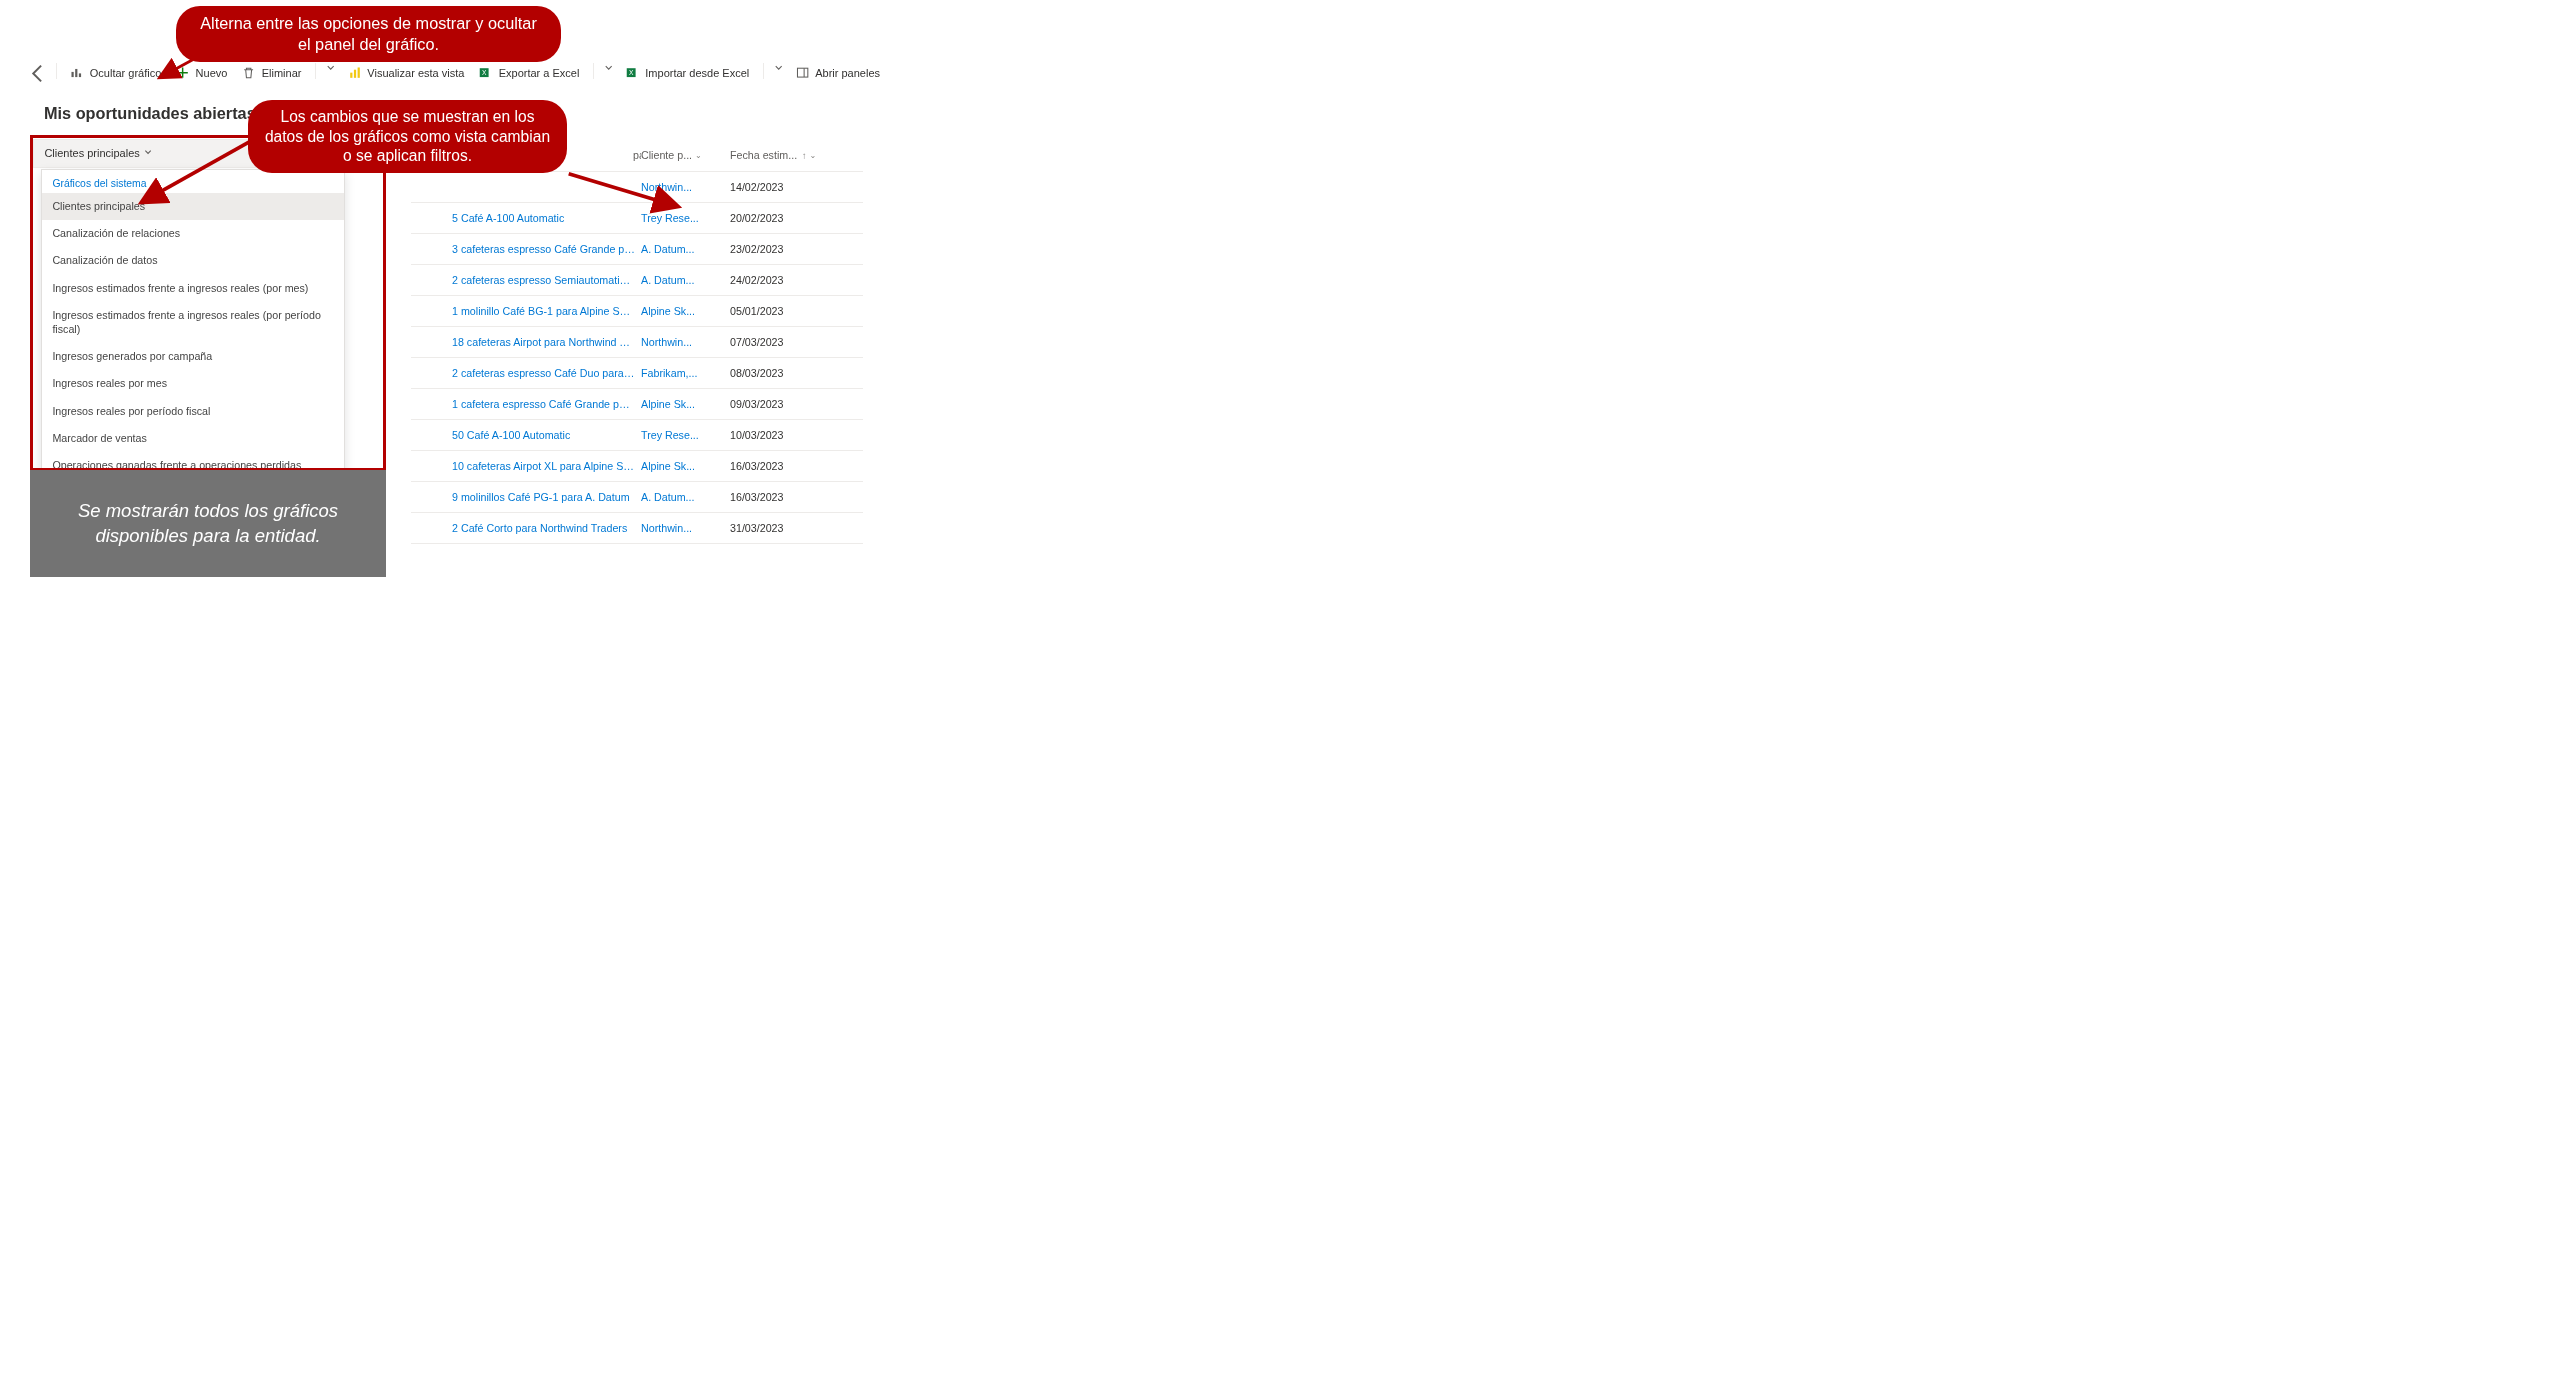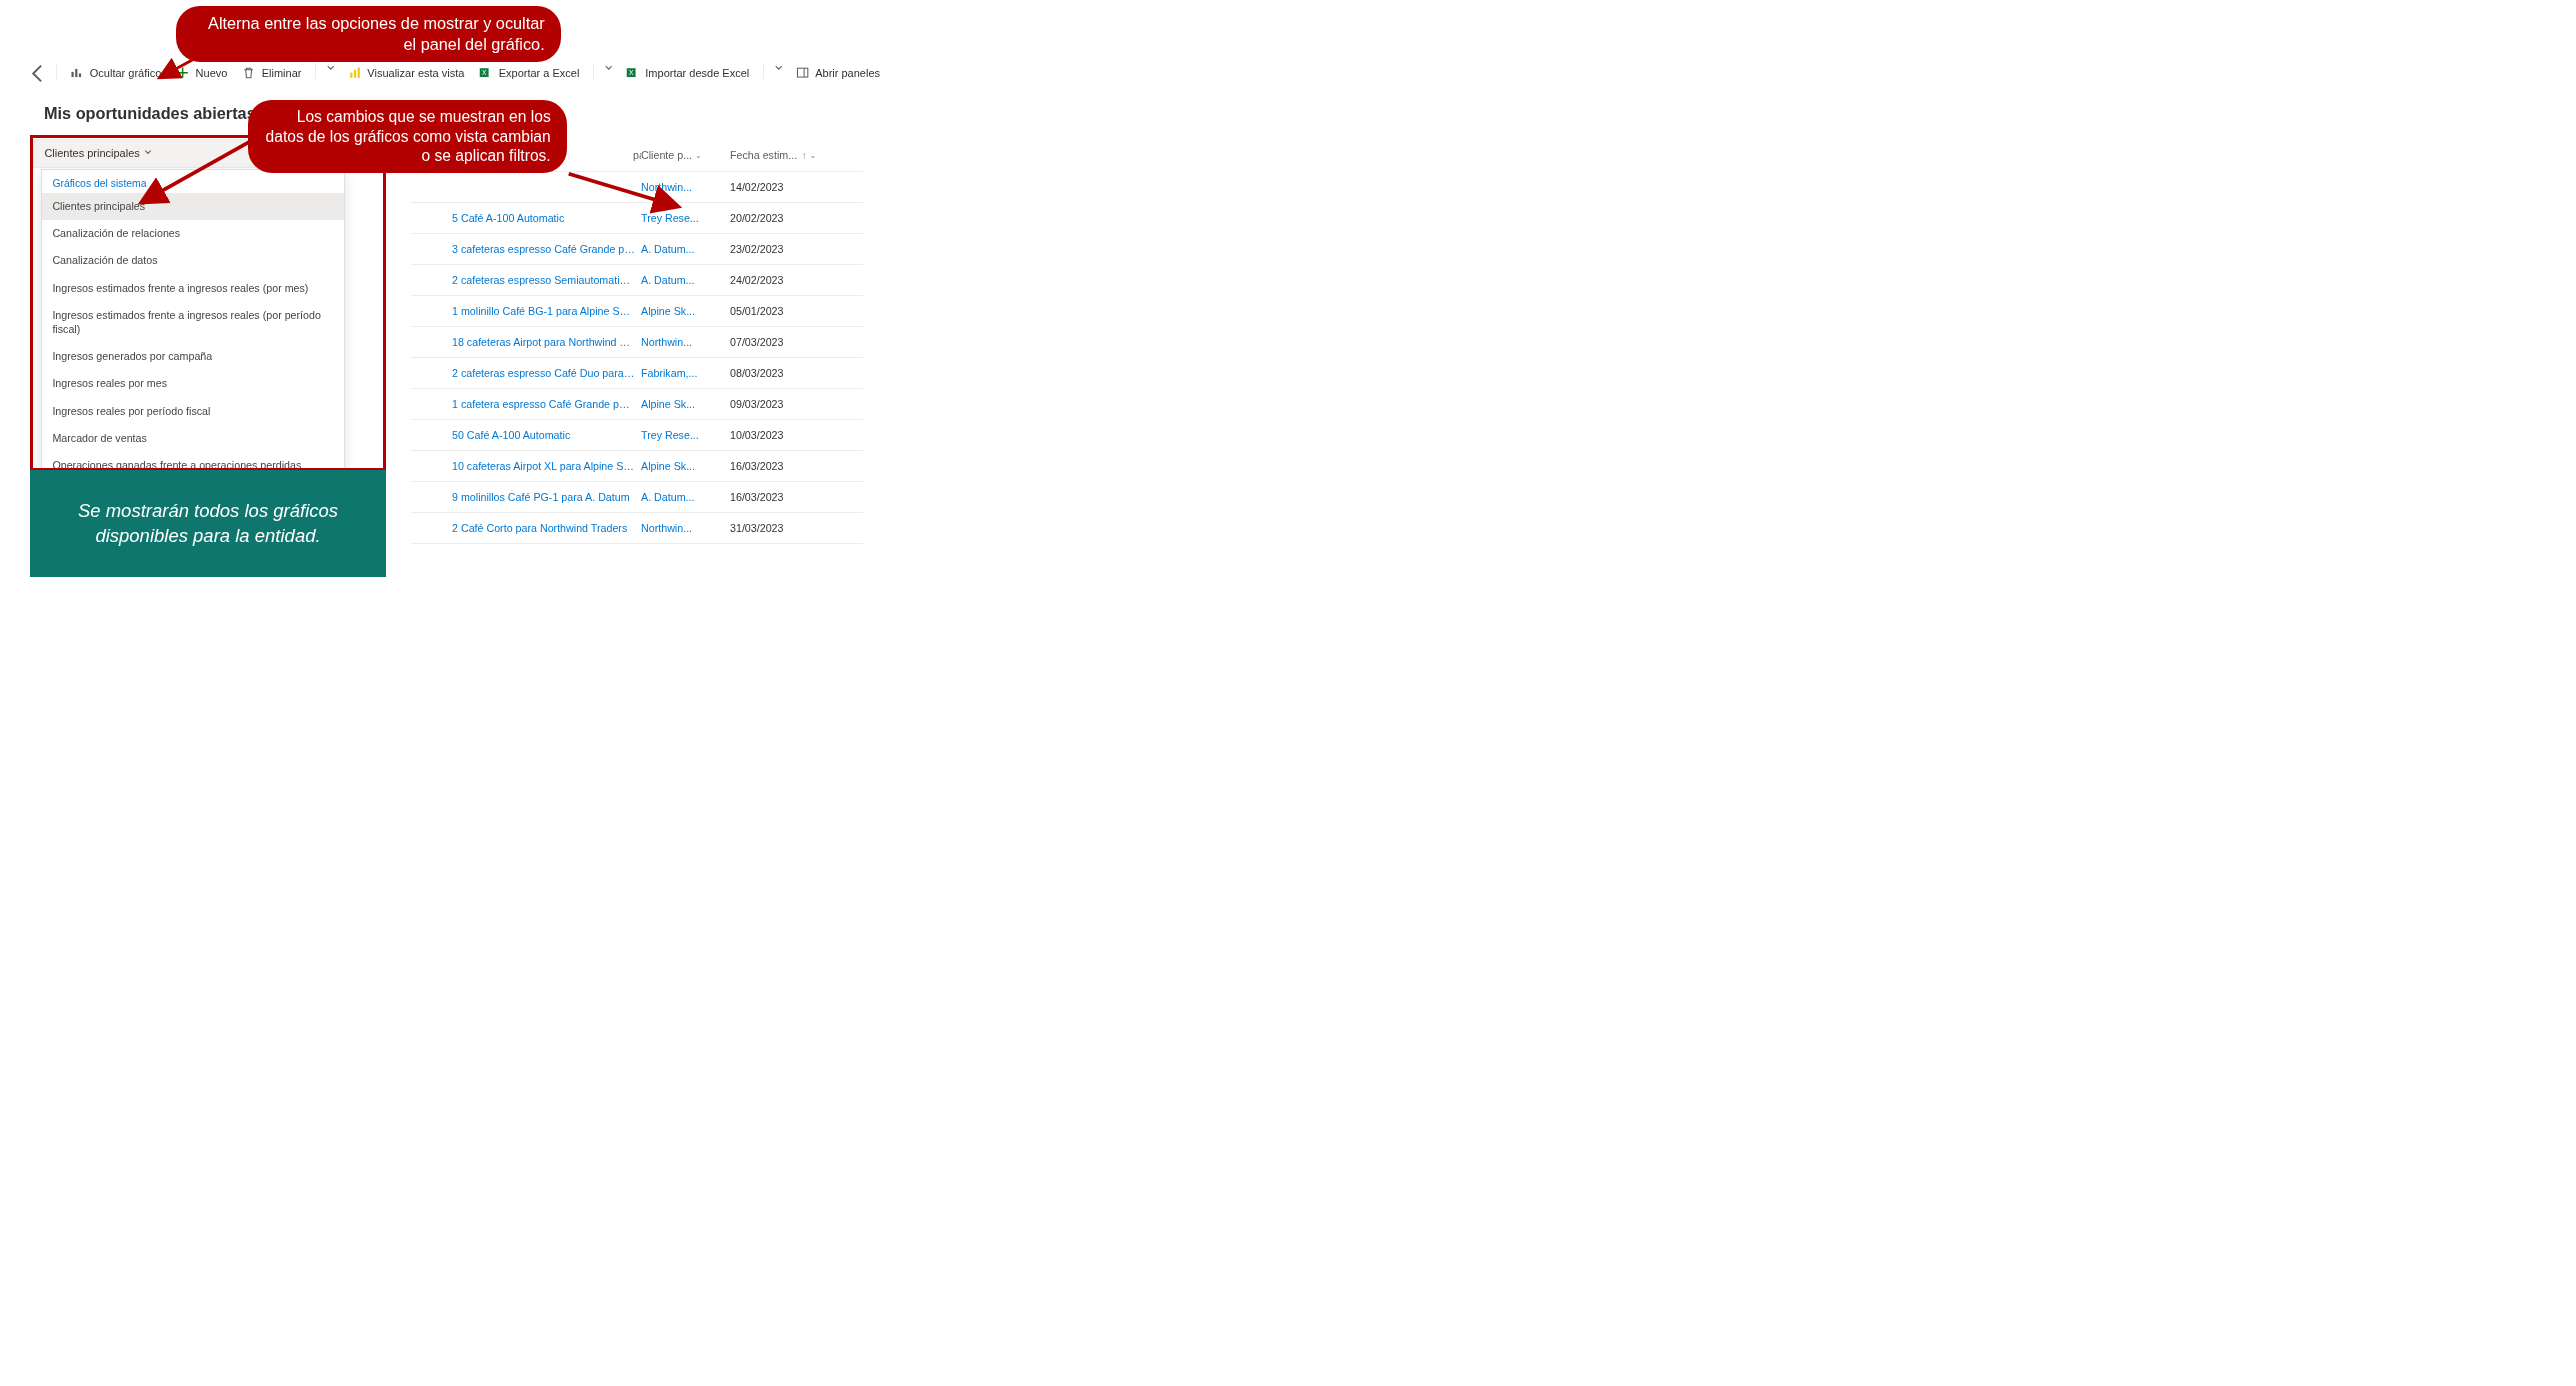--- a/index.html
+++ b/index.html
@@ -14,32 +14,32 @@
     overflow: hidden;
   }
 
   
   .callout {
     position: absolute;
     background: #b30000;
     color: #fff;
     border-radius: 24px;
     padding: 7.4px 16.3px;
-    text-align: right;
+    text-align: center;
     font-size: 16.3px;
     line-height: 1.25;
     z-index: 50;
   }
   .callout-1 { left: 176px; top: 6px; width: 385px; }
   .callout-2 { left: 248px; top: 100px; width: 319px; font-size: 15.6px; }
   .callout-3 {
     position: absolute;
     left: 30px; top: 470px;
     width: 356px; height: 107px;
-    background: #0f766e;
+    background: #737373;
     color: #fff;
     display: flex;
     align-items: center;
     justify-content: center;
     text-align: center;
     font-style: italic;
     font-size: 18.5px;
     line-height: 1.35;
     z-index: 30;
     padding: 7.4px 37px;

